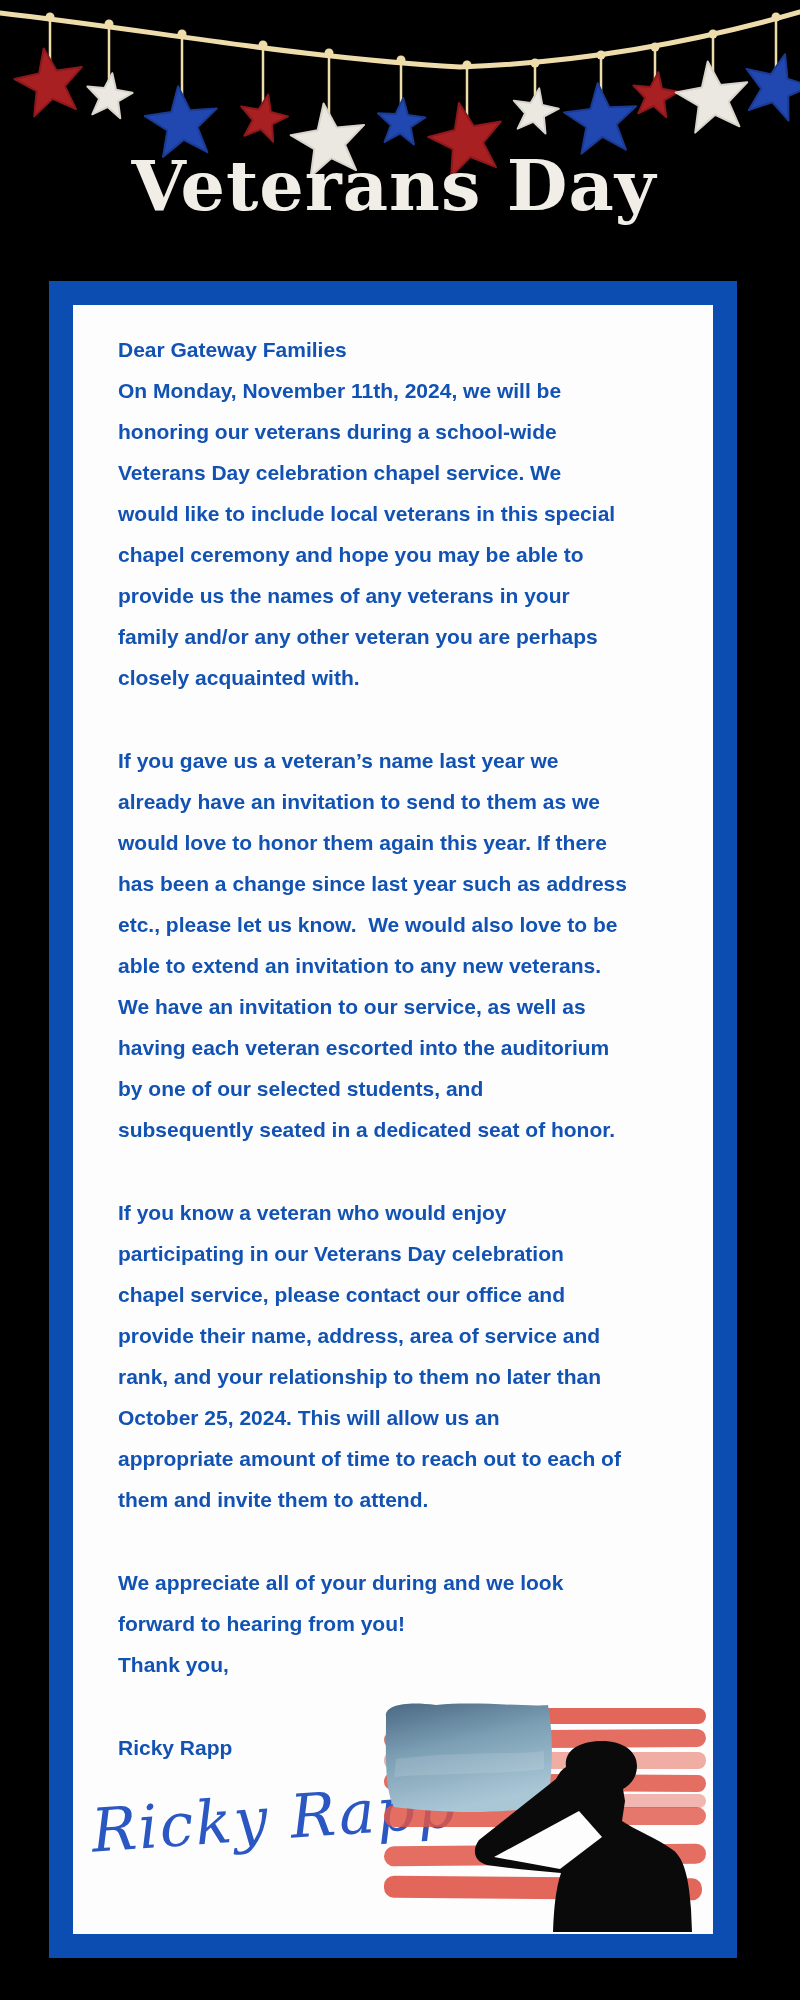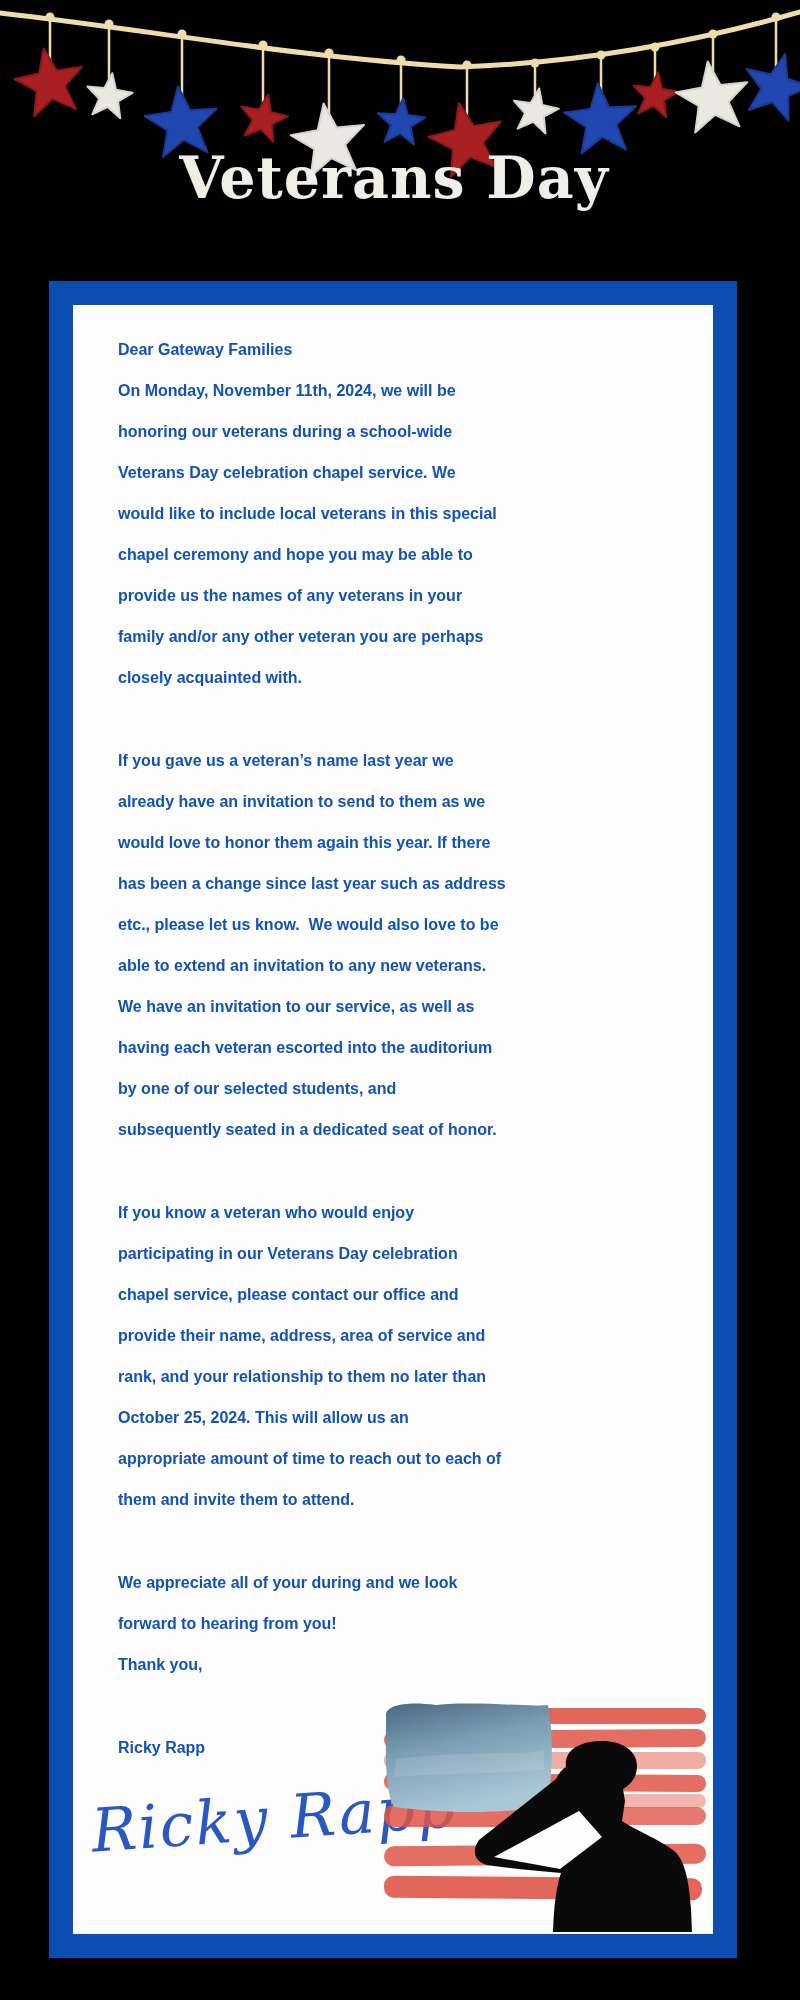--- a/index.html
+++ b/index.html
@@ -9,36 +9,36 @@
     font-family:"Liberation Sans",sans-serif;
   }
   
   #banner{position:absolute;top:0;left:0;width:800px;height:200px;}
   
   #title{
     position:absolute;top:142px;left:0;width:788px;
     text-align:center;
     font-family:"DejaVu Serif",serif;
     font-weight:bold;
-    font-size:57px;line-height:1.25;
+    font-size:70px;line-height:1.25;
     letter-spacing:1px;
     color:#f1eee7;
   }
   
   #card{
     position:absolute;left:49px;top:281px;
     width:640px;height:1629px;
     background:#fdfdfd;
     border:24px solid var(--frame-blue,#0b4db0);
     box-sizing:content-box;
   }
   #card-inner{position:relative;width:100%;height:100%;}
   #letter-body{
     padding:24px 0 0 45px;
-    font-size:16px;font-weight:bold;
+    font-size:21px;font-weight:bold;
     line-height:41px;
     color:var(--text-blue,#1252b3);
   }
   #letter-body p{margin:0 0 42px 0;white-space:pre;}
   #printed-name{margin-bottom:0 !important;}
   
   #signature-script{
     position:absolute;left:18px;top:1478px;
     font-family:"DejaVu Serif",serif;
     font-style:italic;

